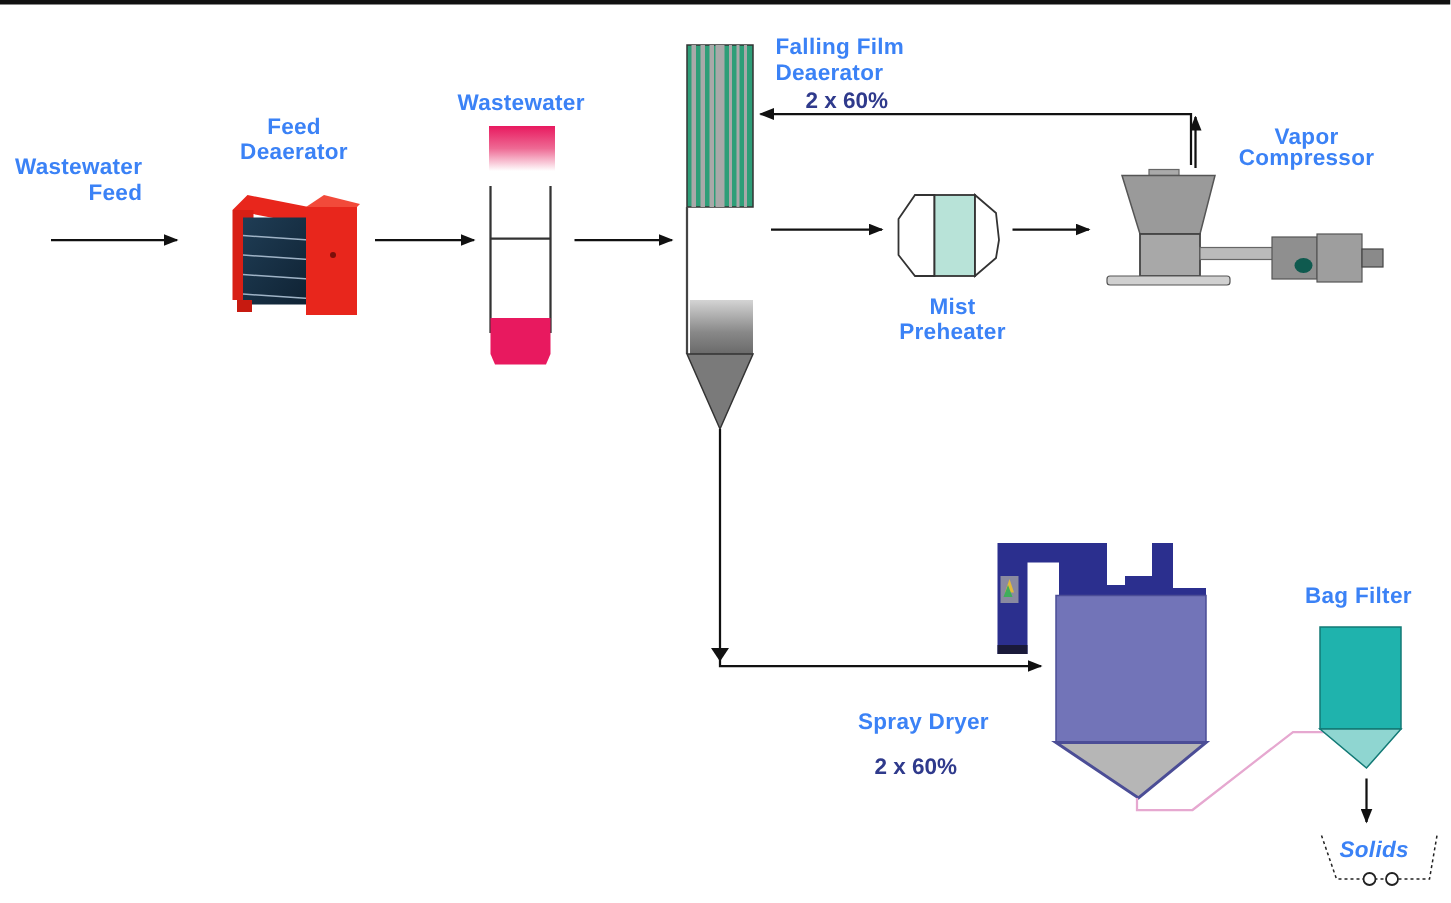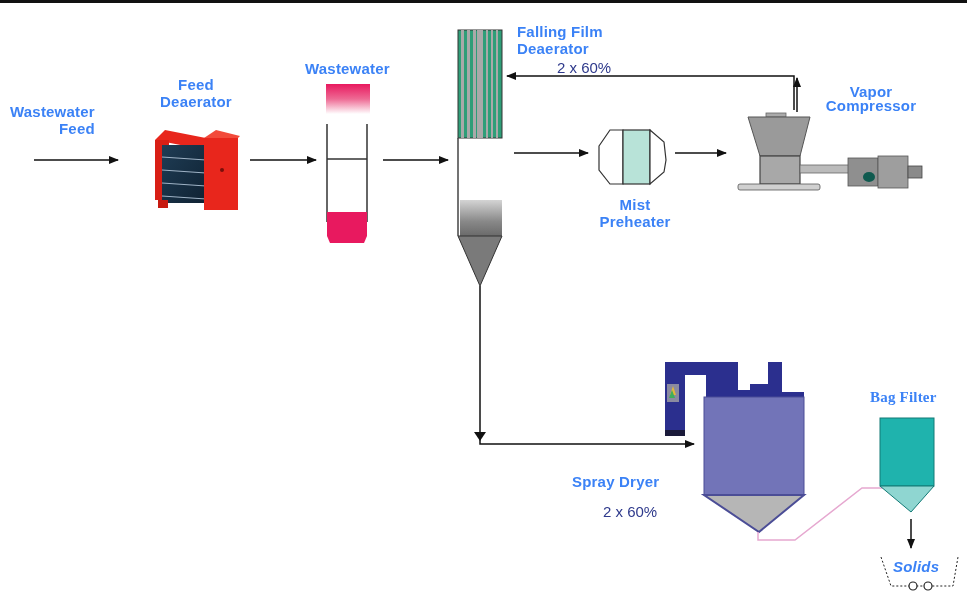--- a/index.html
+++ b/index.html
@@ -1,20 +1,20 @@
 <!DOCTYPE html>
 <html><head>
 <meta charset="utf-8">
 <style>
   html, body { margin: 0; padding: 0; background: #ffffff; }
   body { width: 967px; height: 602px; position: relative; overflow: hidden; font-family: "Liberation Sans", sans-serif; }
   .topbar { position: absolute; left: 0; top: 0; width: 967px; height: 3px; background: #111; }
   .lbl { position: absolute; font-family: "Liberation Sans", sans-serif; font-weight: bold; font-size: 15px; color: #3b82f6; line-height: 17px; white-space: nowrap; letter-spacing: 0.2px; }
   .lbl.center { text-align: center; }
-  .cap { position: absolute; font-family: "Liberation Sans", sans-serif; font-weight: normal; font-size: 15px; color: #2f3a8c; white-space: nowrap; margin-left: 20px; }
+  .cap { position: absolute; font-family: "Liberation Sans", sans-serif; font-weight: bold; font-size: 15px; color: #2f3a8c; white-space: nowrap; }
   svg.diagram { position: absolute; left: 0; top: 0; }
 </style>
 </head>
 <body>
 
 <div class="topbar"></div>
 
 <svg class="diagram" width="967" height="602" viewBox="0 0 967 602">
   <defs>
     <marker id="arr" markerWidth="10" markerHeight="8" refX="9" refY="4" orient="auto" markerUnits="userSpaceOnUse">
@@ -156,15 +156,15 @@
 </div>
 
 <div class="lbl center" style="left:580px;top:196px;width:110px;">
   <div>Mist</div>
   <div>Preheater</div>
 </div>
 
 <div class="lbl" style="left:572px;top:473px;text-align:center;">Spray Dryer</div>
 <div class="cap" style="left:583px;top:503px;">2 x 60%</div>
 
-<div class="lbl" style="left:870px;top:389px;font-family:Liberation Serif, serif;">Bag Filter</div>
+<div class="lbl" style="left:870px;top:389px;">Bag Filter</div>
 
 <div class="lbl" style="left:893px;top:558px;font-style:italic;">Solids</div>
 
 </body></html>

